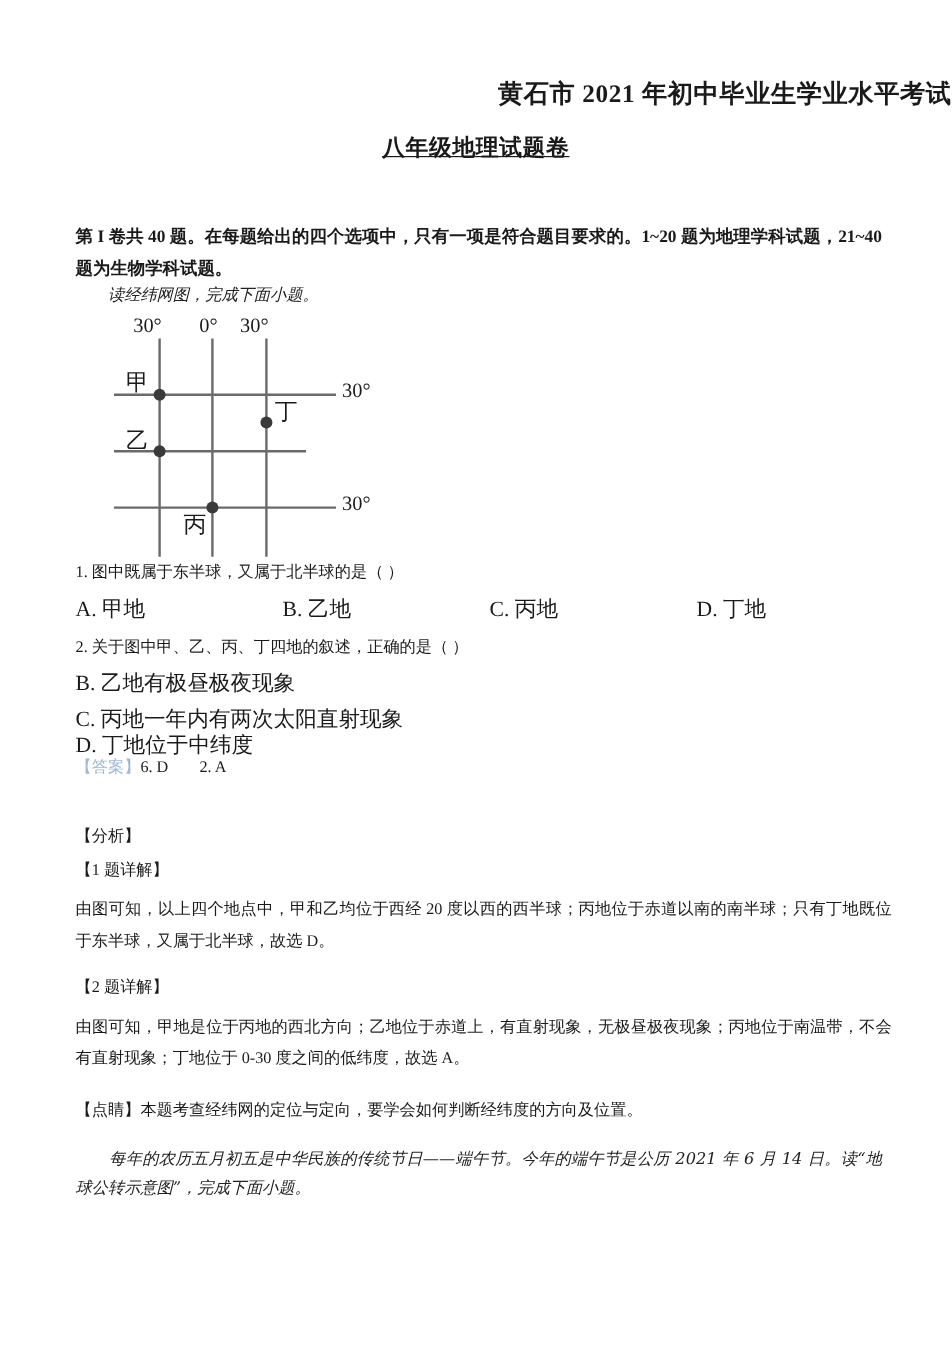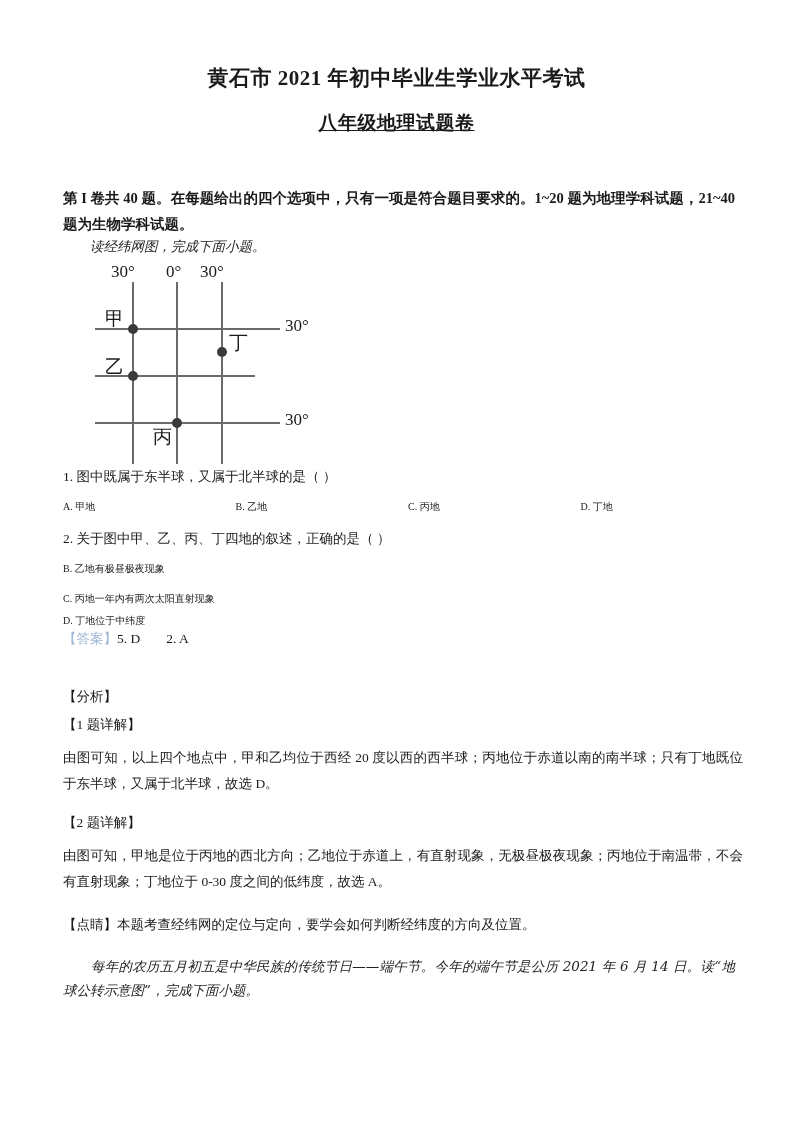--- a/index.html
+++ b/index.html
@@ -19,21 +19,21 @@
   .page {
     position: absolute;
     left: 0; top: 0;
     width: 793px;
     height: 1122px;
     padding: 0;
   }
 
   
   .title-main {
-    text-align: center;
+    text-align: right;
     font-size: 21px;
     font-weight: bold;
     letter-spacing: 0.5px;
     margin: 0;
     position: absolute;
     left: 0; right: 0;
     top: 64px;
   }
   .title-sub {
     text-align: center;
@@ -102,21 +102,21 @@
     position: absolute;
     font-size: 13.5px;
     line-height: 22px;
     left: 63px;
     width: 680px;
   }
   .opts {
     position: absolute;
     left: 63px;
     width: 690px;
-    font-size: 10px;
+    font-size: 18px;
     line-height: 22px;
     display: flex;
   }
   .opts.four > span { width: 175px; display: inline-block; }
   .opts.two  > span { width: 350px; display: inline-block; }
 
   #q1-text  { top: 466px; }
   #q1-opts  { top: 496px; }
   #q2-text  { top: 528px; }
   #q2-opts-a{ top: 558px; }
@@ -200,21 +200,21 @@
   <div class="qline" id="q2-text">2. 关于图中甲、乙、丙、丁四地的叙述，正确的是（    ）</div>
   <div class="opts two" id="q2-opts-a">
     <span>B. 乙地有极昼极夜现象</span>
   </div>
   <div class="opts two" id="q2-opts-b">
     <span>C. 丙地一年内有两次太阳直射现象</span>
     <span>D. 丁地位于中纬度</span>
   </div>
 
   <div class="blk" id="ans-line">
-    <span class="tag-blue">【答案】</span><span>5. D</span><span class="ans-gap"></span><span>2. A</span>
+    <span class="tag-blue">【答案】</span><span>6. D</span><span class="ans-gap"></span><span>2. A</span>
   </div>
 
 
   <div class="blk" id="fenxi-line">
     <span>【分析】</span>
   </div>
 
   <div class="blk" id="d1-head">【1 题详解】</div>
   <div class="blk" id="d1-body">由图可知，以上四个地点中，甲和乙均位于西经 20 度以西的西半球；丙地位于赤道以南的南半球；只有丁地既位于东半球，又属于北半球，故选 D。</div>
 

